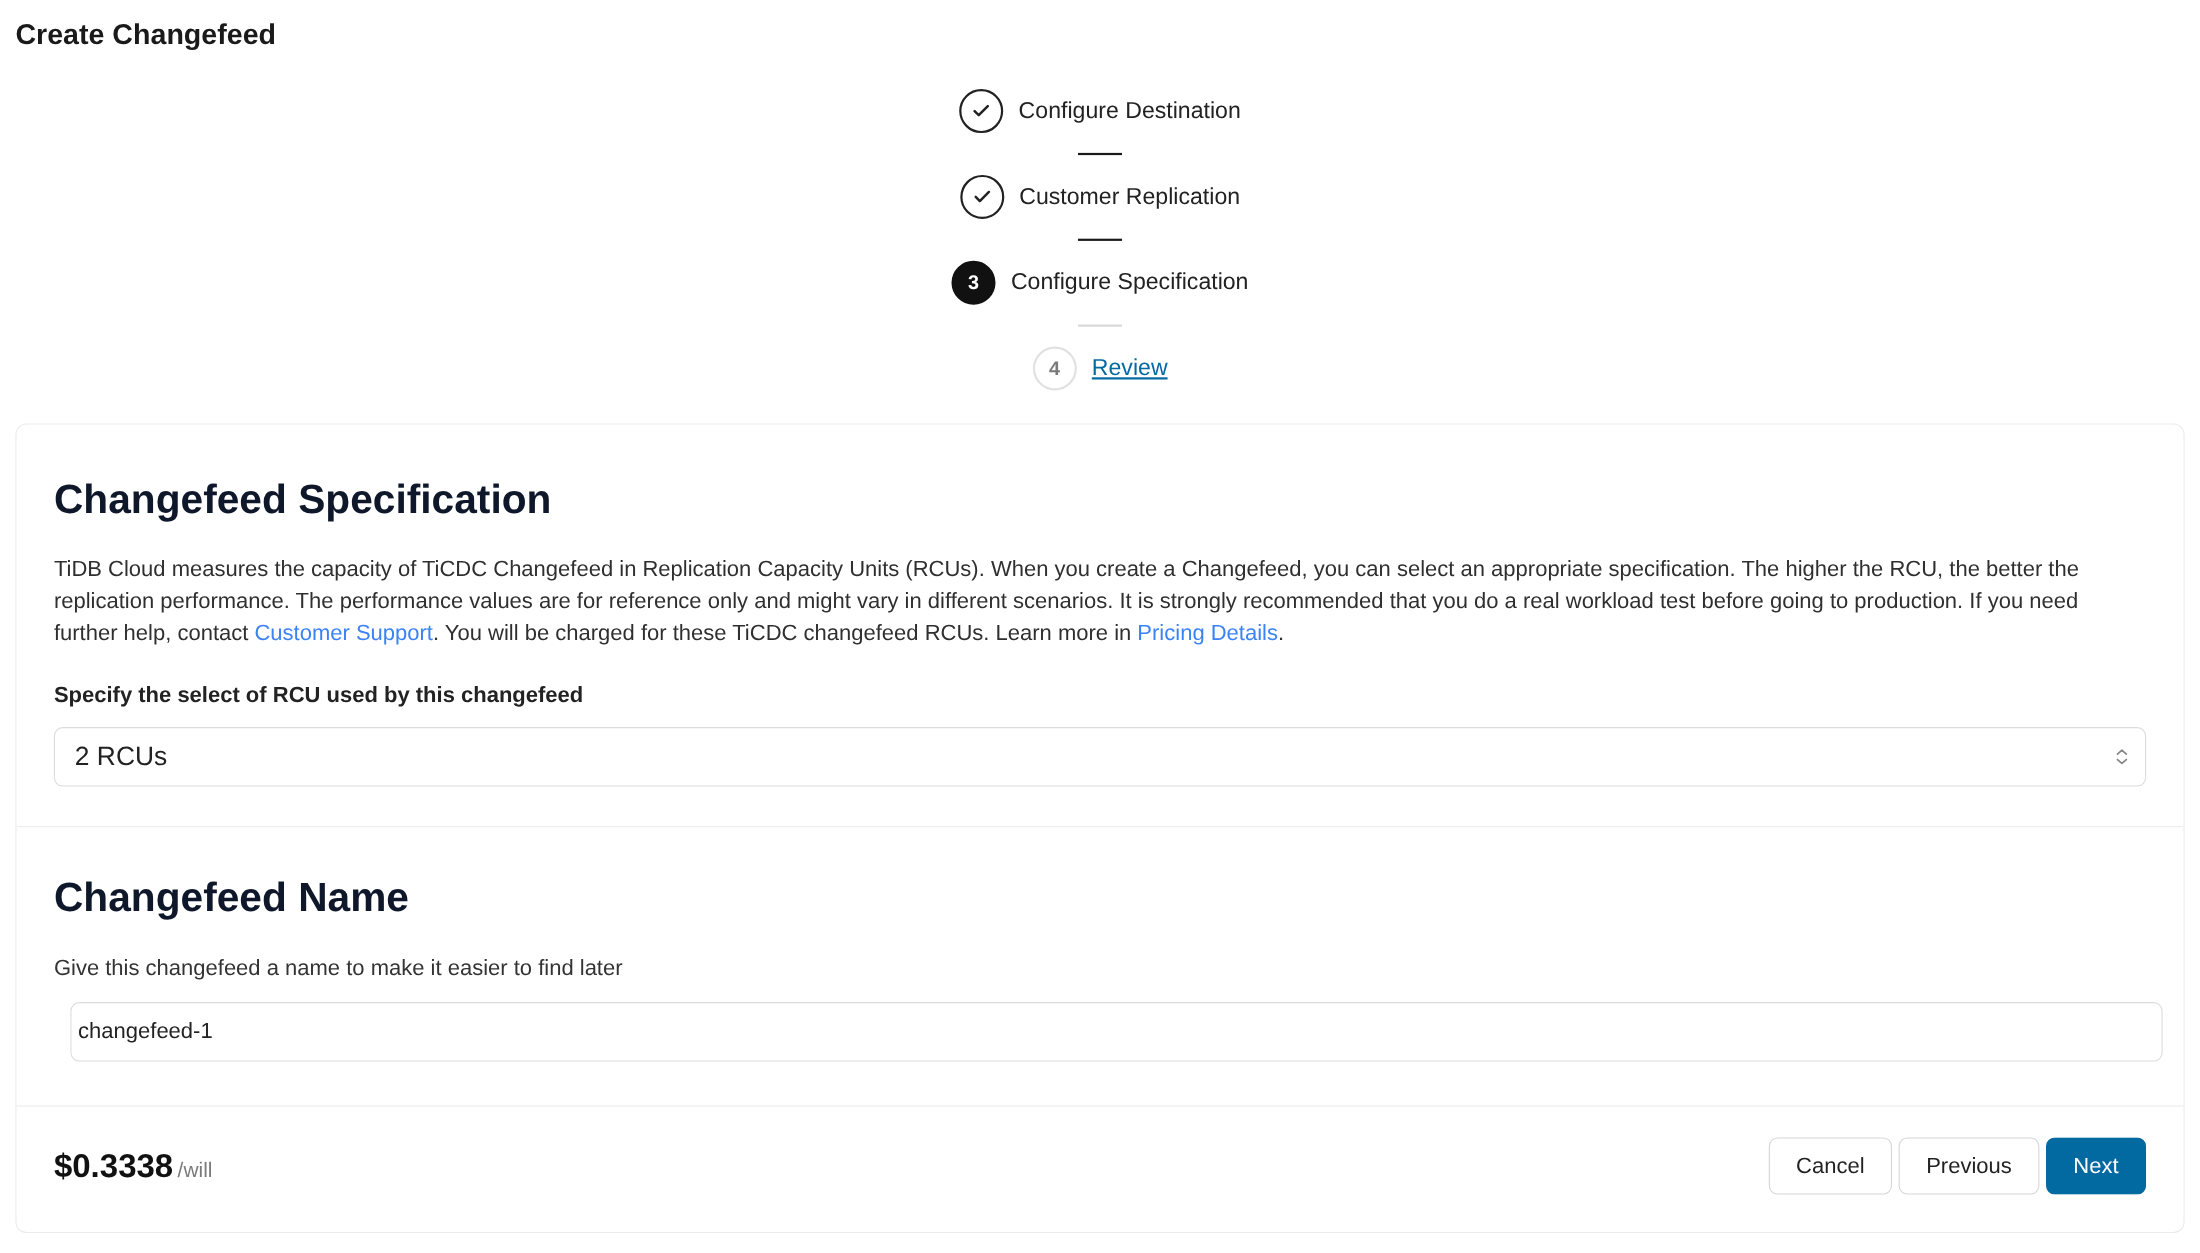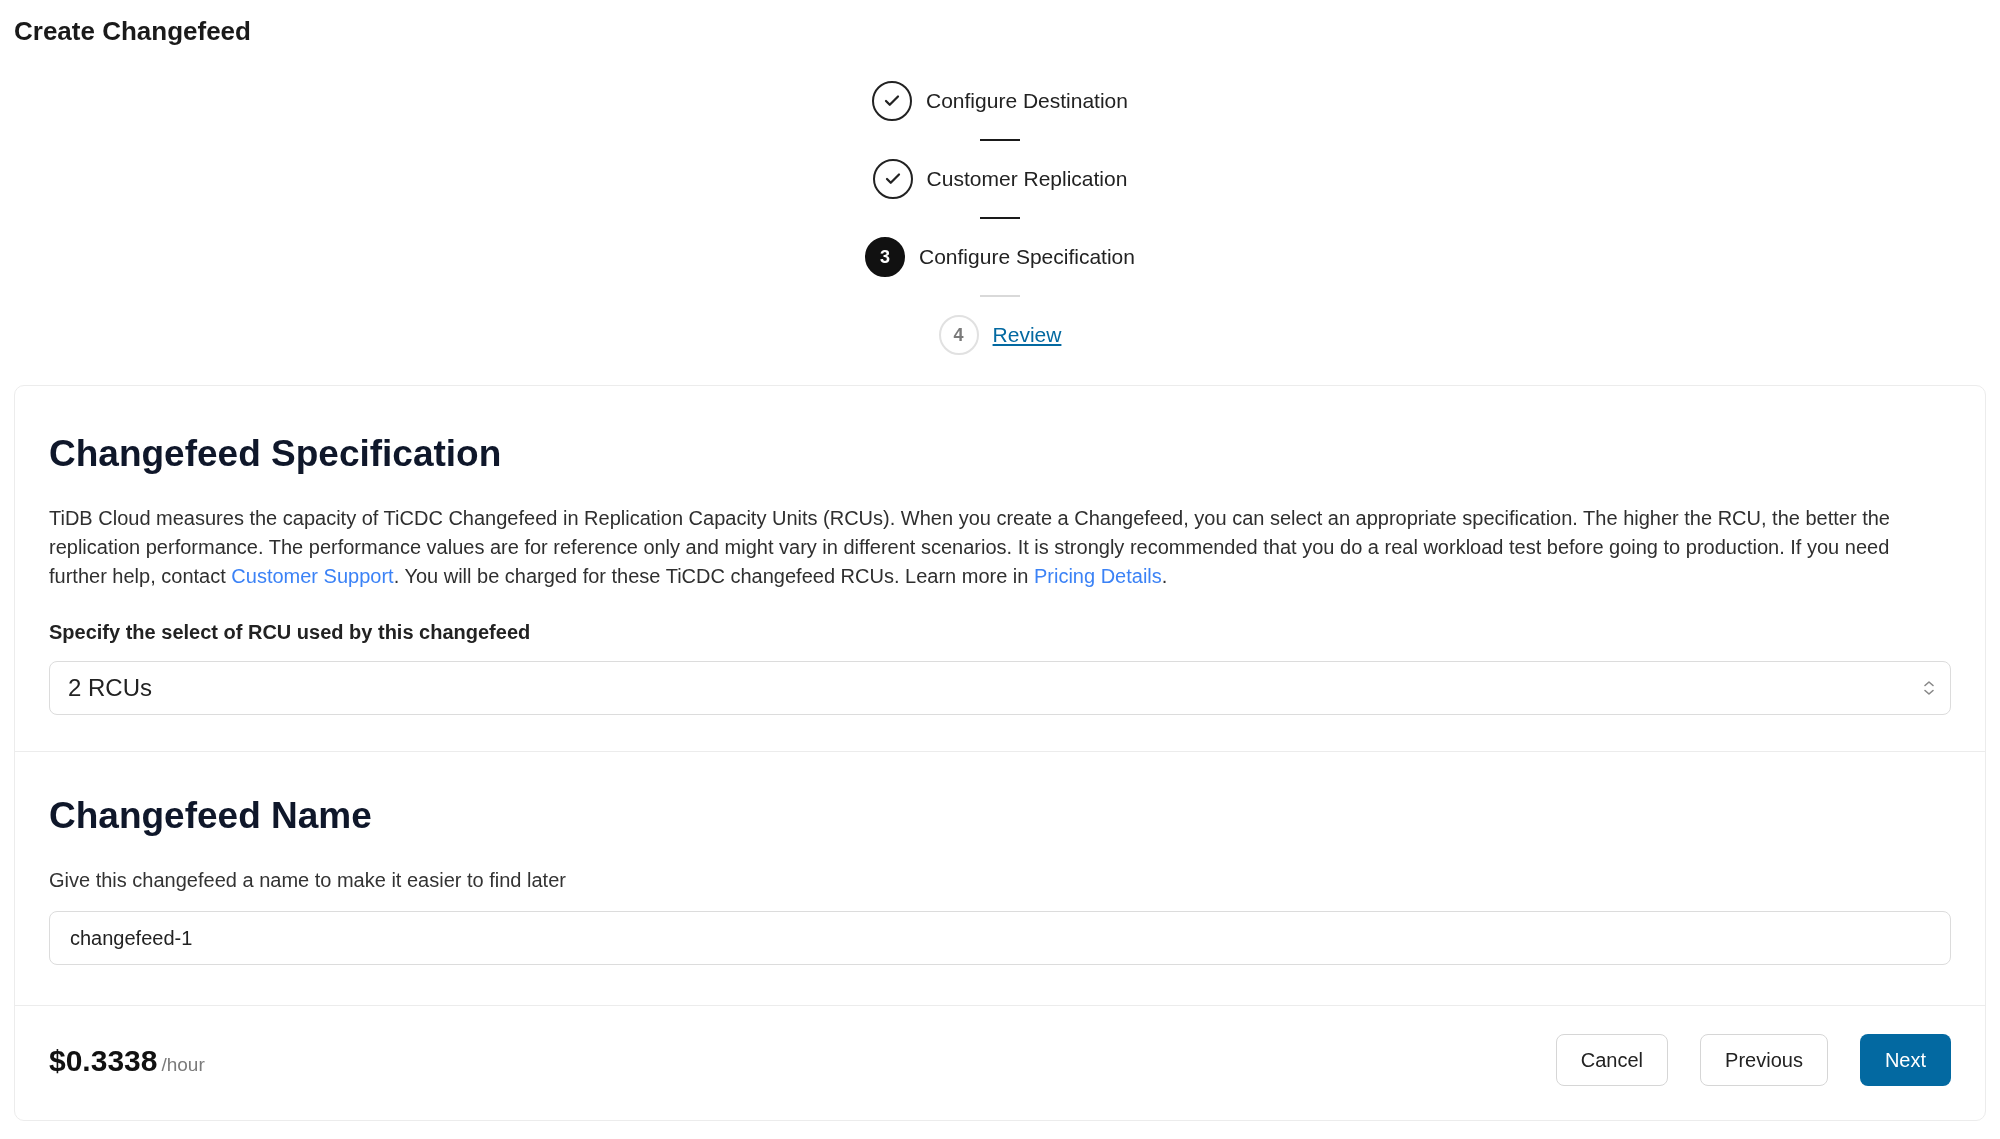--- a/index.html
+++ b/index.html
@@ -145,25 +145,26 @@
   }
   .updown-caret svg { width: 12px; height: 7px; display: block; }
 
   
   .text-input {
     width: 100%;
     height: 54px;
     border: 1px solid #dcdcdc;
     border-radius: 8px;
     background: #fff;
-    padding: 0 20px;
+    padding: 0 6px;
     font-size: 20px;
     color: #222;
     font-family: inherit;
     outline: none;
+    margin-left: 15px;
   }
 
   
   .footer {
     border-top: 1px solid #ececec;
     padding: 28px 34px 34px 34px;
     display: flex;
     align-items: center;
     justify-content: space-between;
     gap: 20px;
@@ -178,21 +179,21 @@
     font-weight: 700;
     color: #111;
   }
   .price-unit {
     font-size: 19px;
     color: #7b7b7b;
     font-weight: 400;
   }
   .footer-actions {
     display: flex;
-    gap: 32px;
+    gap: 6px;
   }
   .btn {
     height: 52px;
     padding: 0 24px;
     border-radius: 8px;
     font-size: 20px;
     font-weight: 500;
     cursor: pointer;
     display: flex;
     align-items: center;
@@ -274,21 +275,21 @@
 
     <div class="card-section" style="padding-top:36px; padding-bottom:40px;">
       <h2 class="section-title">Changefeed Name</h2>
       <div class="field-sublabel">Give this changefeed a name to make it easier to find later</div>
       <input type="text" class="text-input" value="changefeed-1" style="">
     </div>
 
     <div class="footer">
       <div class="footer-price">
         <span class="price-amount">$0.3338</span>
-        <span class="price-unit">/hour</span>
+        <span class="price-unit">/will</span>
       </div>
       <div class="footer-actions">
         <button class="btn btn-secondary">Cancel</button>
         <button class="btn btn-secondary">Previous</button>
         <button class="btn btn-primary">Next</button>
       </div>
     </div>
 
   </div>
 </div>

